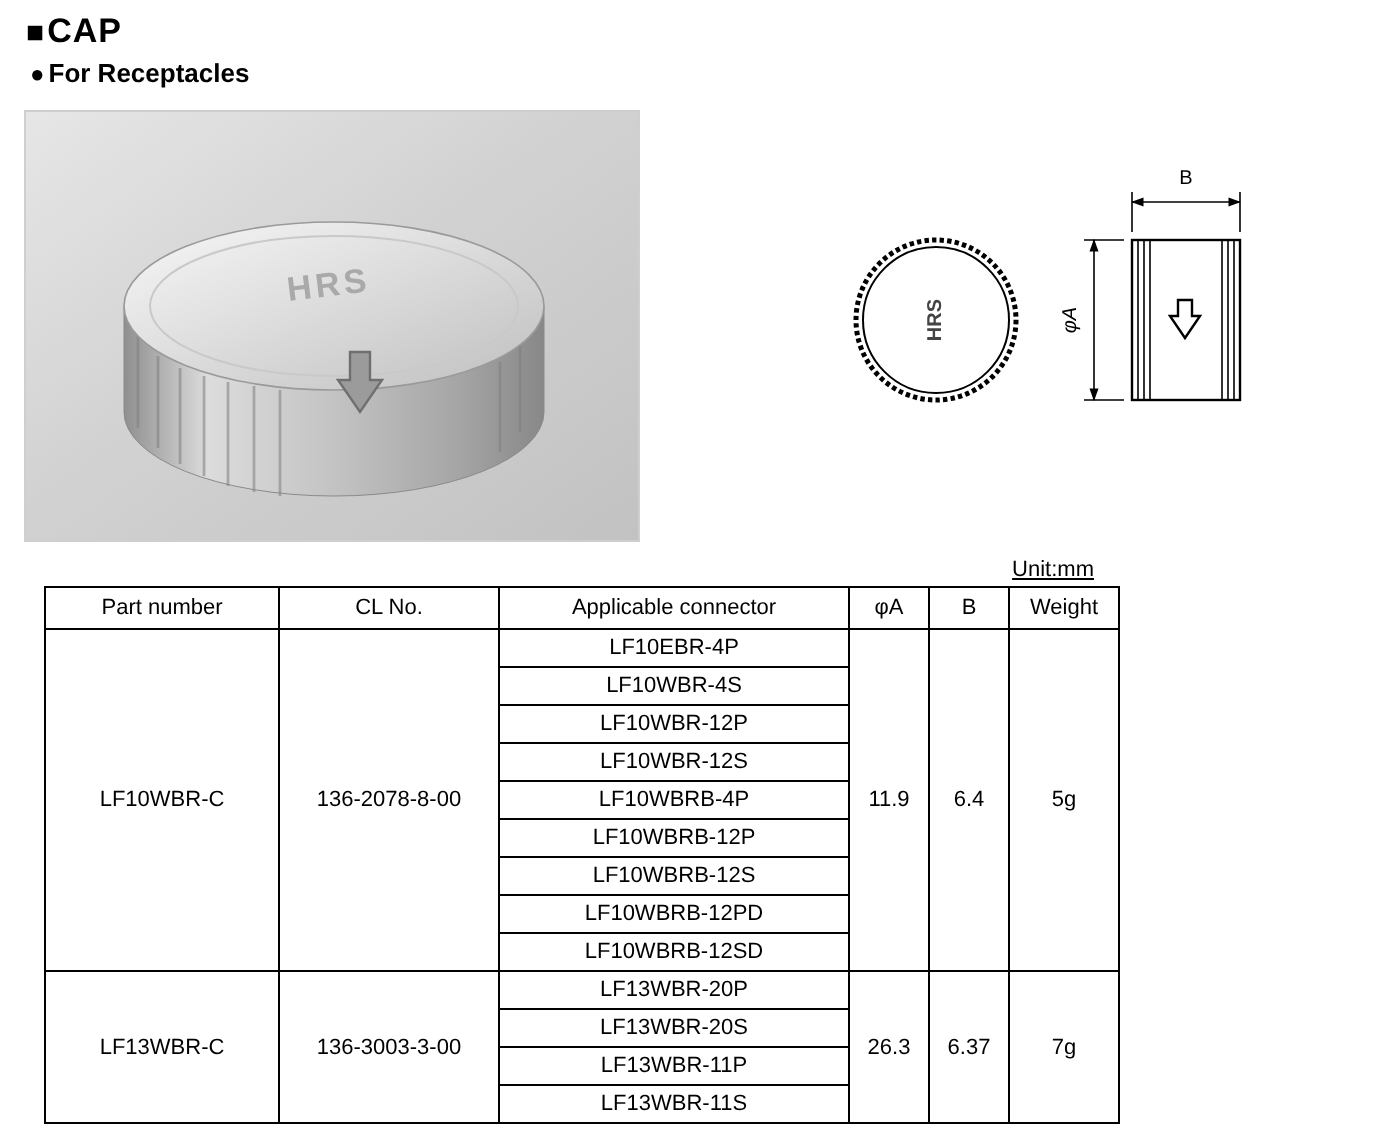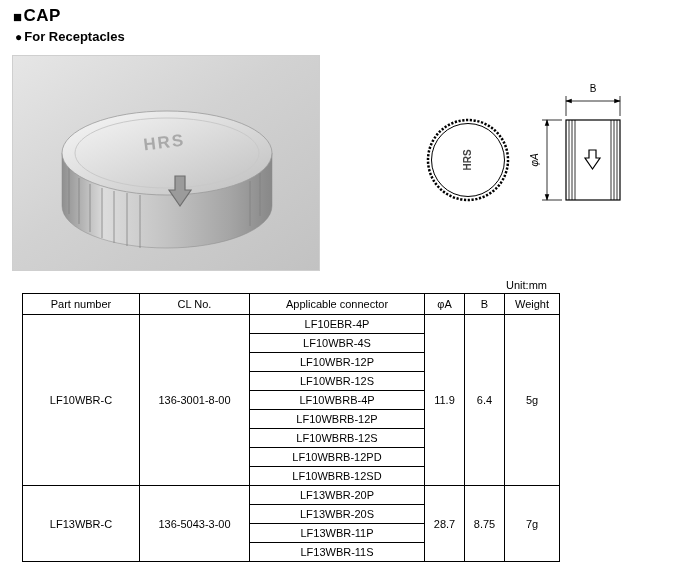--- a/index.html
+++ b/index.html
@@ -26,21 +26,21 @@
     background:linear-gradient(145deg,#e6e6e6 0%,#d2d2d2 45%,#c2c2c2 100%);
     border:1px solid #cfcfcf;
   }
 
   .drawing {
     position:absolute; left:408px; top:70px; width:250px; height:155px;
   }
 
   .unit {
     position:absolute; left:10px; top:279px; width:537px;
-    text-align:right; font-size:11px;
+    text-align:right; font-size:11px;text-decoration:underline;
   }
 
   table.spec {
     position:absolute; left:22px; top:293px; width:537px;
     border-collapse:collapse; table-layout:fixed;
     font-size:11px;
   }
   table.spec th, table.spec td {
     border:1px solid #000; text-align:center; vertical-align:middle;
     padding:1px 2px; height:19px; font-weight:normal; overflow:hidden;
@@ -171,21 +171,21 @@
       <th>Applicable connector</th>
       <th>φA</th>
       <th>B</th>
       <th>Weight</th>
     </tr>
   </thead>
   <tbody>
 
     <tr>
       <td rowspan="9">LF10WBR-C</td>
-      <td rowspan="9">136-3001-8-00</td>
+      <td rowspan="9">136-2078-8-00</td>
       <td>LF10EBR-4P</td>
       <td rowspan="9">11.9</td>
       <td rowspan="9">6.4</td>
       <td rowspan="9">5g</td>
     </tr>
     <tr>
         <td>LF10WBR-4S</td>
       </tr>
     <tr>
         <td>LF10WBR-12P</td>
@@ -204,24 +204,24 @@
       </tr>
     <tr>
         <td>LF10WBRB-12PD</td>
       </tr>
     <tr>
         <td>LF10WBRB-12SD</td>
       </tr>
 
     <tr>
       <td rowspan="4">LF13WBR-C</td>
-      <td rowspan="4">136-5043-3-00</td>
+      <td rowspan="4">136-3003-3-00</td>
       <td>LF13WBR-20P</td>
-      <td rowspan="4">28.7</td>
-      <td rowspan="4">8.75</td>
+      <td rowspan="4">26.3</td>
+      <td rowspan="4">6.37</td>
       <td rowspan="4">7g</td>
     </tr>
     <tr>
         <td>LF13WBR-20S</td>
       </tr>
     <tr>
         <td>LF13WBR-11P</td>
       </tr>
     <tr>
         <td>LF13WBR-11S</td>

